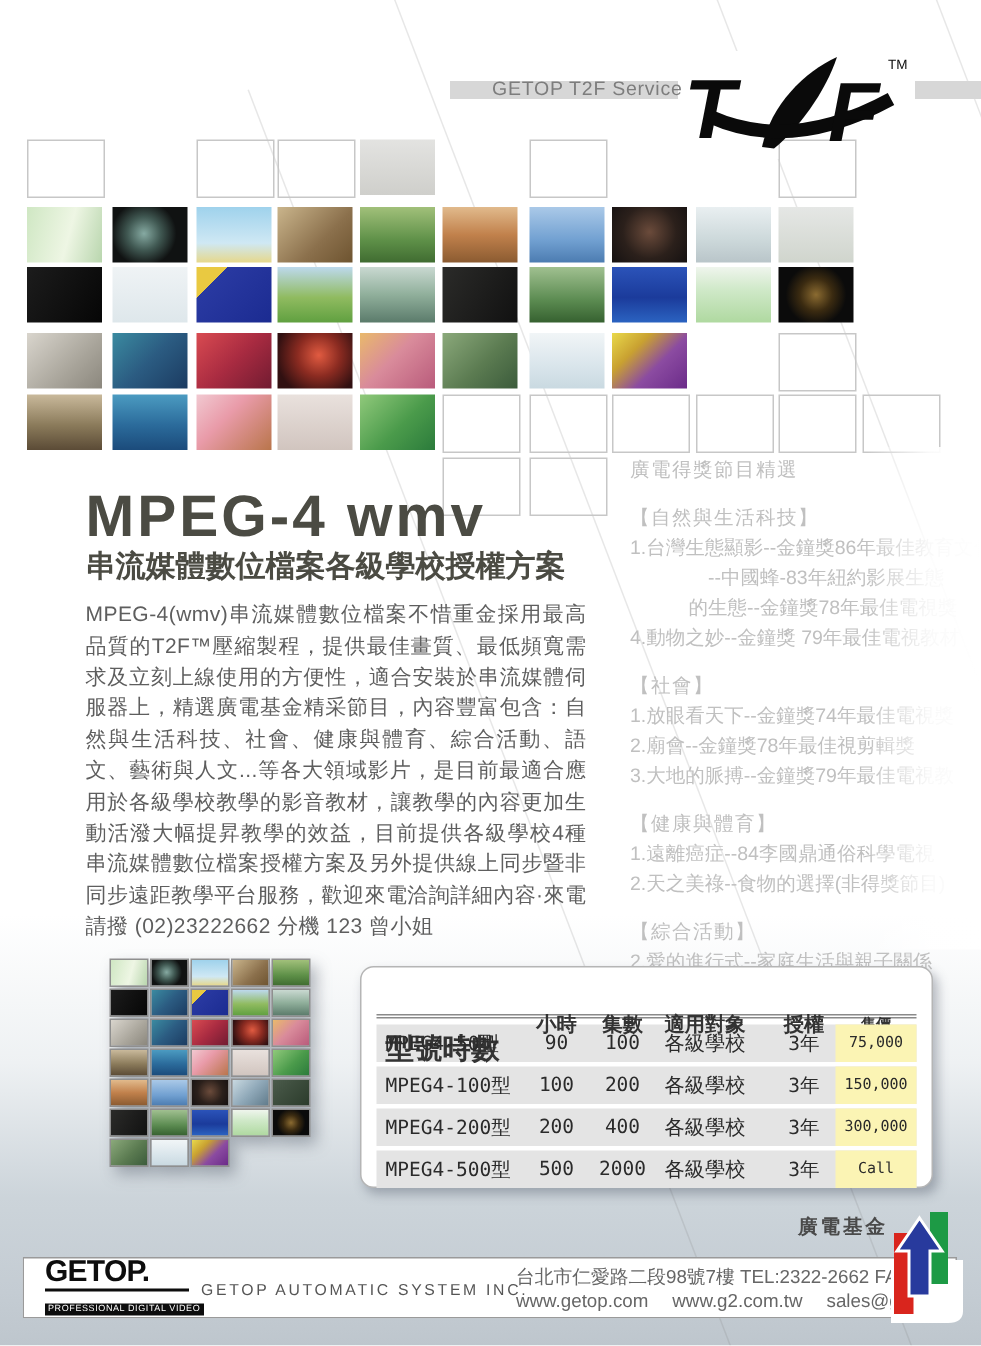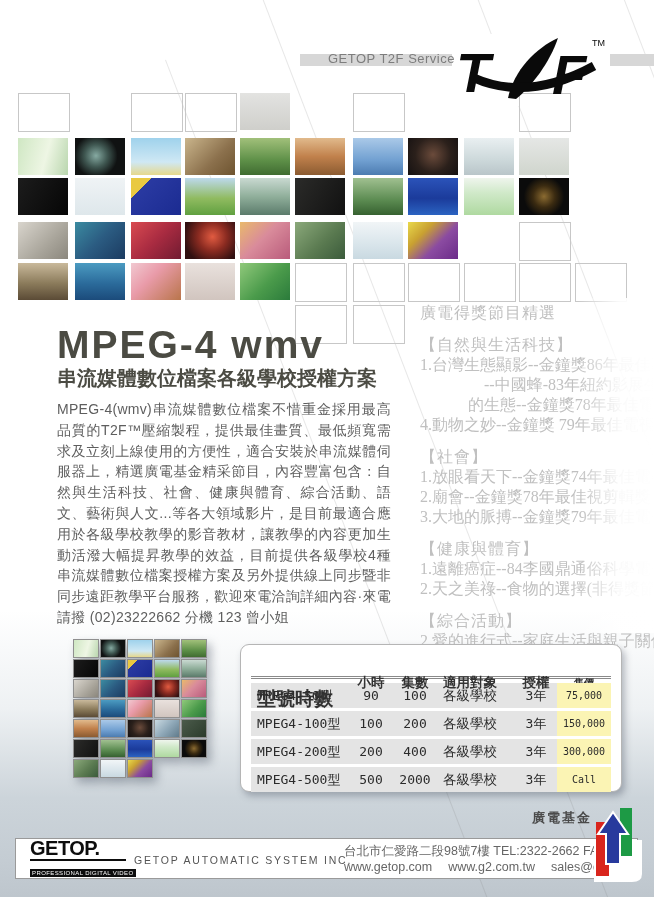--- a/index.html
+++ b/index.html
@@ -22,21 +22,21 @@
   
   .mini{position:absolute;left:73px;top:639px;width:136px;height:141px;z-index:4;filter:drop-shadow(4px 5px 5px rgba(70,80,95,.4));}
   .mcell{position:absolute;width:26px;height:19px;border:1px solid #8f8f8f;box-sizing:border-box;}
   
   .hero{position:absolute;left:57px;top:325px;z-index:5;color:#4b4b43;}
   .hero-en{font-size:39px;font-weight:bold;letter-spacing:2px;line-height:1;}
   .hero-zh{font-size:20px;font-weight:bold;letter-spacing:0px;line-height:1.05;margin-top:4px;white-space:nowrap;}
   .body-text{position:absolute;left:57px;top:399px;width:334px;font-size:14px;line-height:20.8px;
     color:#5e5e5e;text-align:justify;z-index:5;letter-spacing:.3px;}
   
-  .award{position:absolute;left:420px;top:303px;width:230px;font-size:16px;line-height:20px;color:#c0c0c0;z-index:2;font-family:Liberation Serif, serif;}
+  .award{position:absolute;left:420px;top:303px;width:230px;font-size:13px;line-height:20px;color:#c0c0c0;z-index:2;}
   .aw-title{margin-bottom:2px;letter-spacing:1px;}
   .aw-sec{margin-top:12px;}
   .aw-head{letter-spacing:1px;}
   .aw-item{white-space:nowrap;}
   .fade-right{position:absolute;left:578px;top:298px;width:76px;height:335px;
     background:linear-gradient(90deg,rgba(255,255,255,0) 0%,rgba(255,255,255,.9) 55%,#ffffff 100%);z-index:3;}
   
   .panel{position:absolute;left:240px;top:644px;width:382px;height:148px;background:#fff;border:1px solid #b5b5b5;
     border-radius:9px;box-shadow:3px 4px 7px rgba(60,70,85,.35);z-index:5;box-sizing:border-box;padding:9px 10px 8px 10px;}
   .p-head{display:grid;grid-template-columns:100px 40px 48px 76px 42px 1fr;align-items:center;height:22px;

